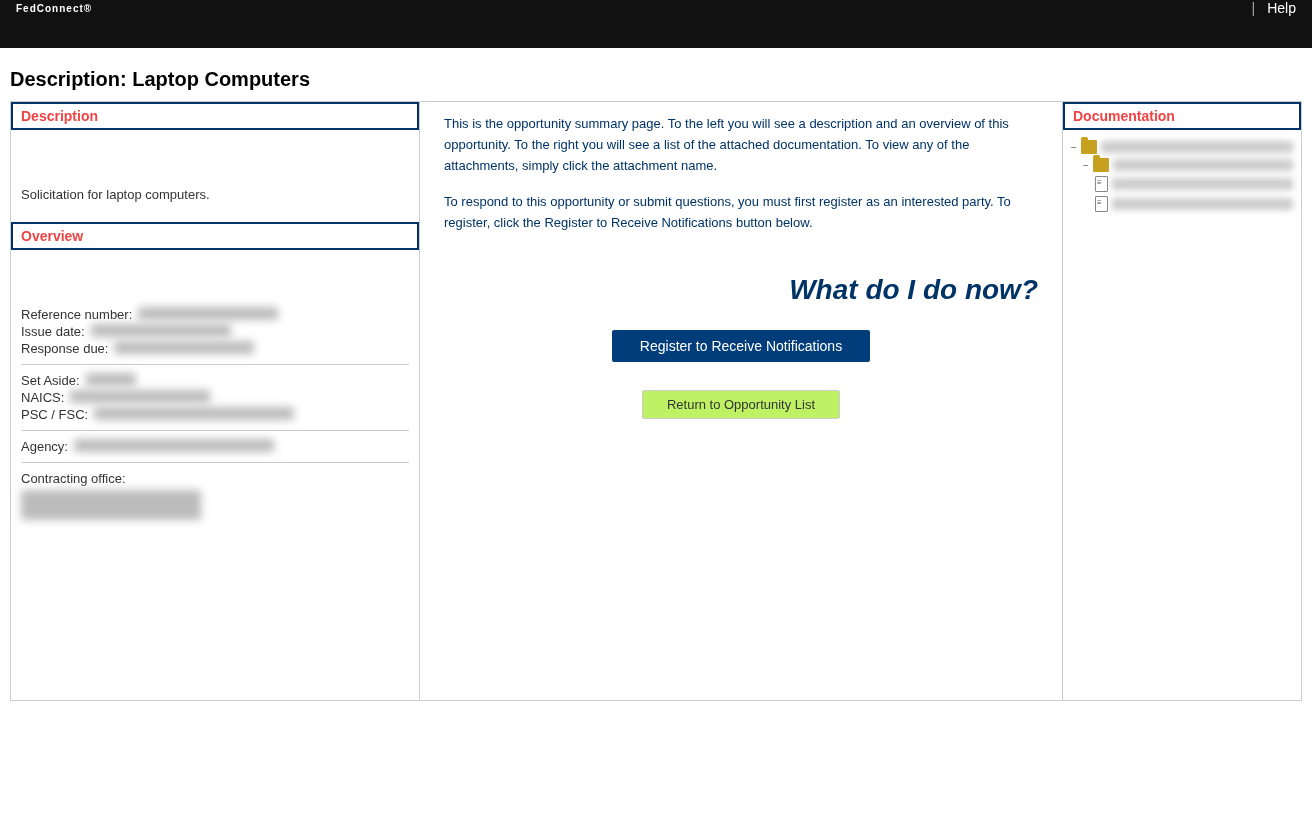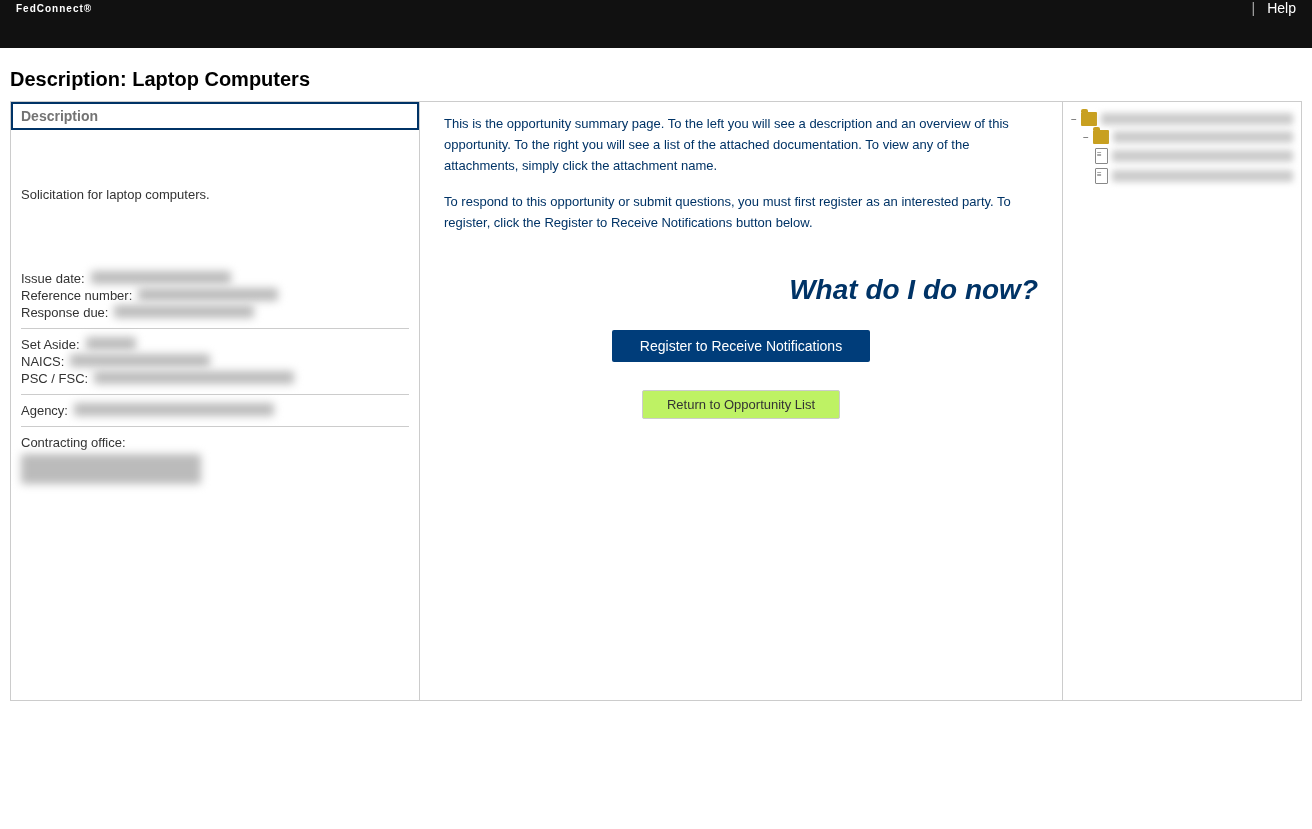--- a/index.html
+++ b/index.html
@@ -59,21 +59,21 @@
       flex-shrink: 0;
       overflow-y: auto;
     }
 
     .panel-section-header {
       background: #fff;
       border: 2px solid #003366;
       padding: 4px 8px;
       font-weight: bold;
       font-size: 14px;
-      color: #737373;
+      color: #ef4444;
       margin: 0;
     }
 
     .section-content {
       padding: 12px 10px;
       font-size: 13px;
       color: #333;
       margin-top: 45px;
     }
 
@@ -276,27 +276,28 @@
 <div id="main-layout">
 
   <div id="left-panel">
 
     <div class="panel-section-header">Description</div>
     <div class="section-content">
       <p>Solicitation for laptop computers.</p>
     </div>
 
     <div class="overview-section">
+      <div class="panel-section-header">Overview</div>
       <div class="section-content">
         <div class="overview-row">
+          <span class="overview-label">Reference number:</span>
+          <span class="blurred-block"></span>
+        </div>
+        <div class="overview-row">
           <span class="overview-label">Issue date:</span>
-          <span class="blurred-block"></span>
-        </div>
-        <div class="overview-row">
-          <span class="overview-label">Reference number:</span>
           <span class="blurred-block"></span>
         </div>
         <div class="overview-row">
           <span class="overview-label">Response due:</span>
           <span class="blurred-block"></span>
         </div>
         <hr class="divider-line">
         <div class="overview-row">
           <span class="overview-label">Set Aside:</span>
           <span class="blurred-block" style="width:50px;"></span>
@@ -331,20 +332,21 @@
 
     <div id="what-to-do-heading">What do I do now?</div>
 
     <div class="action-buttons">
       <button class="btn-register">Register to Receive Notifications</button>
       <button class="btn-return">Return to Opportunity List</button>
     </div>
   </div>
 
   <div id="right-panel">
+    <div class="panel-section-header">Documentation</div>
     <div class="doc-tree">
 
       <div class="doc-tree-item">
         <span class="tree-toggle">−</span>
         <span class="folder-icon"></span>
         <span class="doc-label"></span>
       </div>
 
       <div class="doc-tree-item indent-1">
         <span class="tree-toggle">−</span>

